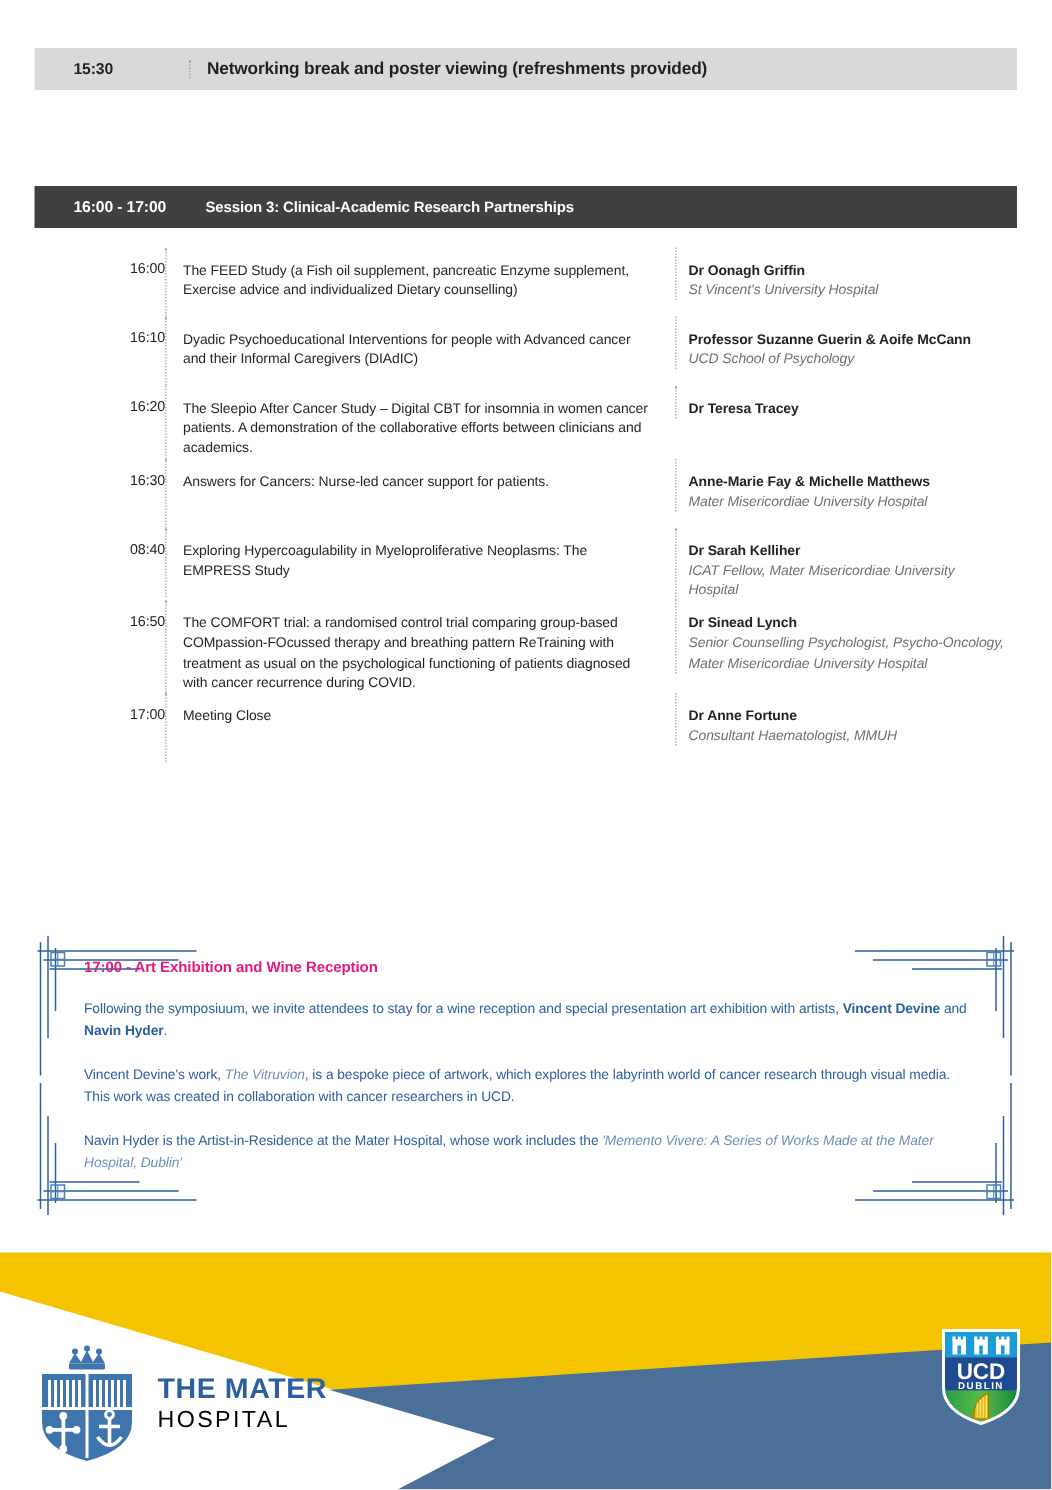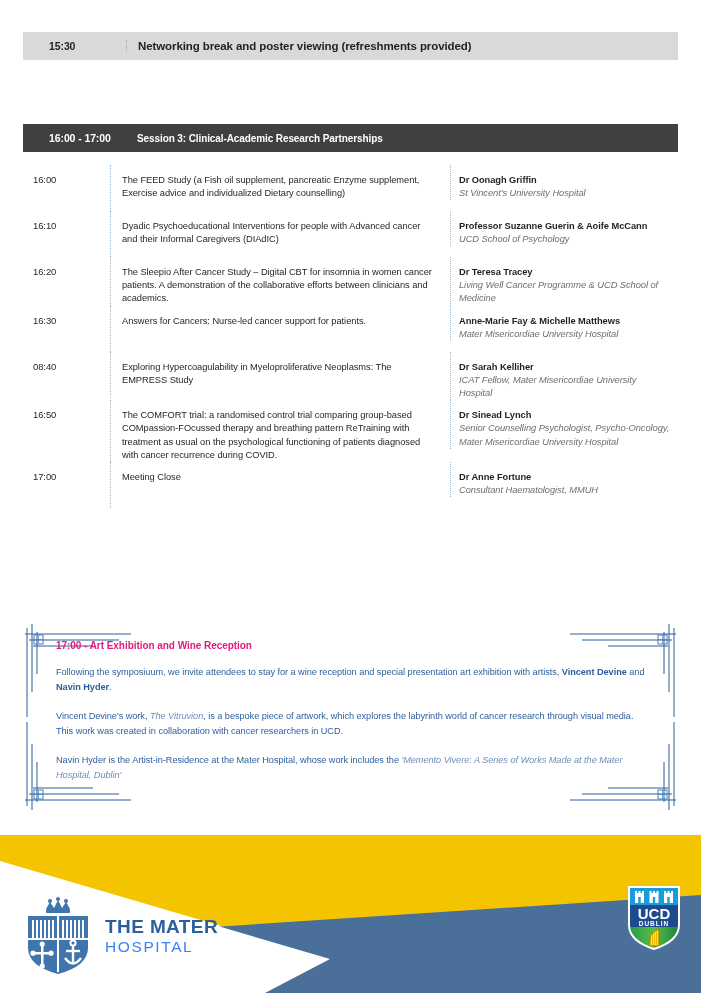--- a/index.html
+++ b/index.html
@@ -56,20 +56,21 @@
     width: 655px;
   }
   .row .c-time {
     flex: 0 0 87px;
     width: 87px;
     padding-left: 10px;
     padding-top: 9px;
     font-size: 9.5px;
     letter-spacing: -0.1px;
     color: #231f20;
+    text-align: right;
   }
   .row .c-topic {
     flex: 0 0 340px;
     width: 340px;
     border-left: 1px dotted #9fb8d0;
     padding: 9px 12px 0 11px;
     font-size: 9.3px;
     line-height: 13.2px;
     letter-spacing: -0.05px;
     min-height: 46px;
@@ -139,21 +140,21 @@
   .mater-text { margin-left: 11px; line-height: 1; }
   .mater-l1 {
     font-size: 19px;
     font-weight: bold;
     color: #2c5f9e;
     letter-spacing: 0.4px;
     display: block;
   }
   .mater-l2 {
     font-size: 15.5px;
-    color: #3b82f6;
+    color: #000000;
     letter-spacing: 1.6px;
     display: block;
     margin-top: 3px;
   }
   .ucd-logo { position: absolute; left: 627px; top: 52px; }
 </style>
 </head>
 <body>
 
 <div class="schedule">
@@ -189,21 +190,20 @@
         <div class="c-speaker">
           <span class="sp-name">Professor Suzanne Guerin &amp; Aoife McCann</span>
           <span class="sp-affil">UCD School of Psychology</span>
         </div>
       </div>
       <div class="row bold-topic">
         <div class="c-time">16:20</div>
         <div class="c-topic">The Sleepio After Cancer Study – Digital CBT for insomnia in women cancer patients. A demonstration of the collaborative efforts between clinicians and academics.</div>
         <div class="c-speaker">
           <span class="sp-name">Dr Teresa Tracey</span>
-          <span class="sp-affil">Living Well Cancer Programme &amp; UCD School of Medicine</span>
         </div>
       </div>
       <div class="row bold-topic">
         <div class="c-time">16:30</div>
         <div class="c-topic"> Answers for Cancers: Nurse-led cancer support for patients.</div>
         <div class="c-speaker">
           <span class="sp-name">Anne-Marie Fay &amp; Michelle Matthews</span>
           <span class="sp-affil">Mater Misericordiae University Hospital</span>
         </div>
       </div>

